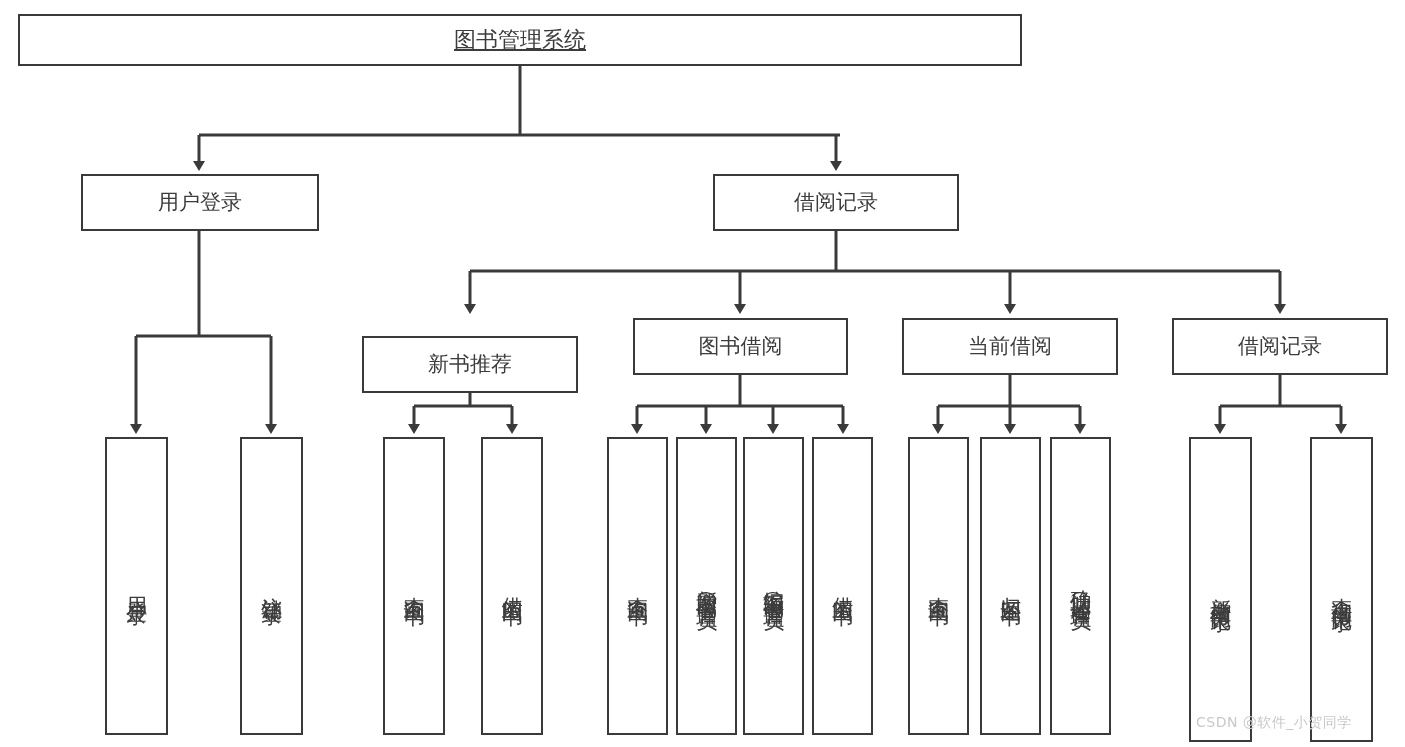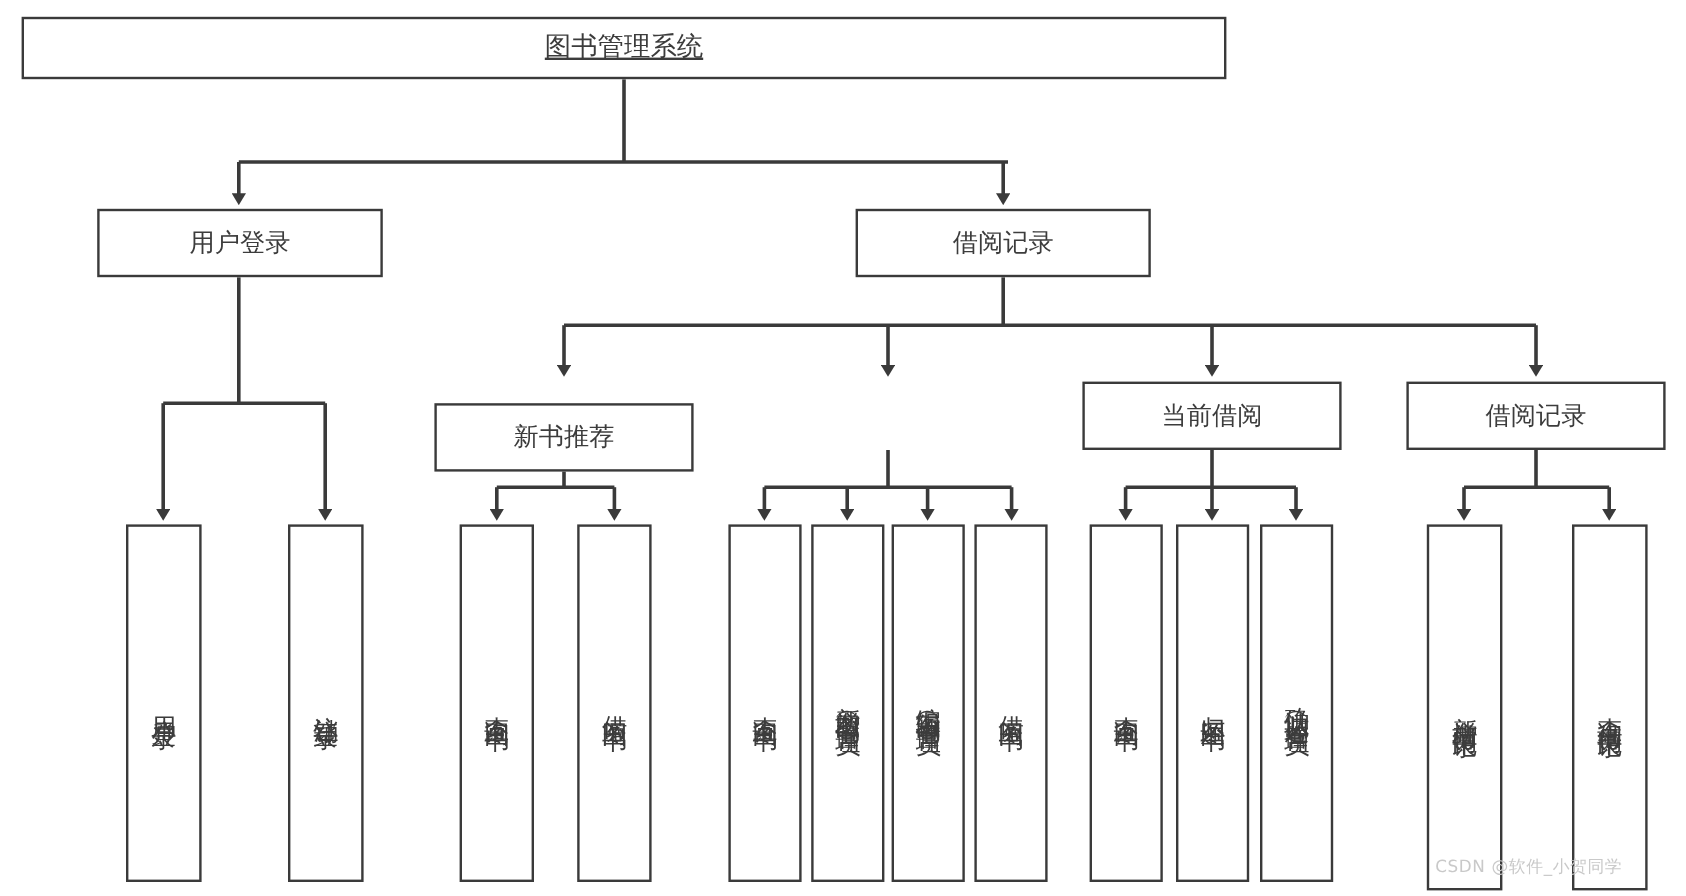--- a/index.html
+++ b/index.html
@@ -128,20 +128,23 @@
   <div class="node node-h" style="left:81px; top:174px; width:238px; height:57px;">
     <span>用户登录</span>
   </div>
   <div class="node node-h" style="left:713px; top:174px; width:246px; height:57px;">
     <span>借阅记录</span>
   </div>
 
   <div class="node node-h" style="left:362px; top:336px; width:216px; height:57px;">
     <span>新书推荐</span>
   </div>
+  <div class="node node-h" style="left:633px; top:318px; width:215px; height:57px;">
+    <span>图书借阅</span>
+  </div>
   <div class="node node-h" style="left:902px; top:318px; width:216px; height:57px;">
     <span>当前借阅</span>
   </div>
   <div class="node node-h" style="left:1172px; top:318px; width:216px; height:57px;font-family:Liberation Serif, serif;">
     <span>借阅记录</span>
   </div>
 
   <div class="node node-v" style="left:105px; top:437px; width:63px; height:298px;">
     <span class="vlabel">用户登录</span>
   </div>

